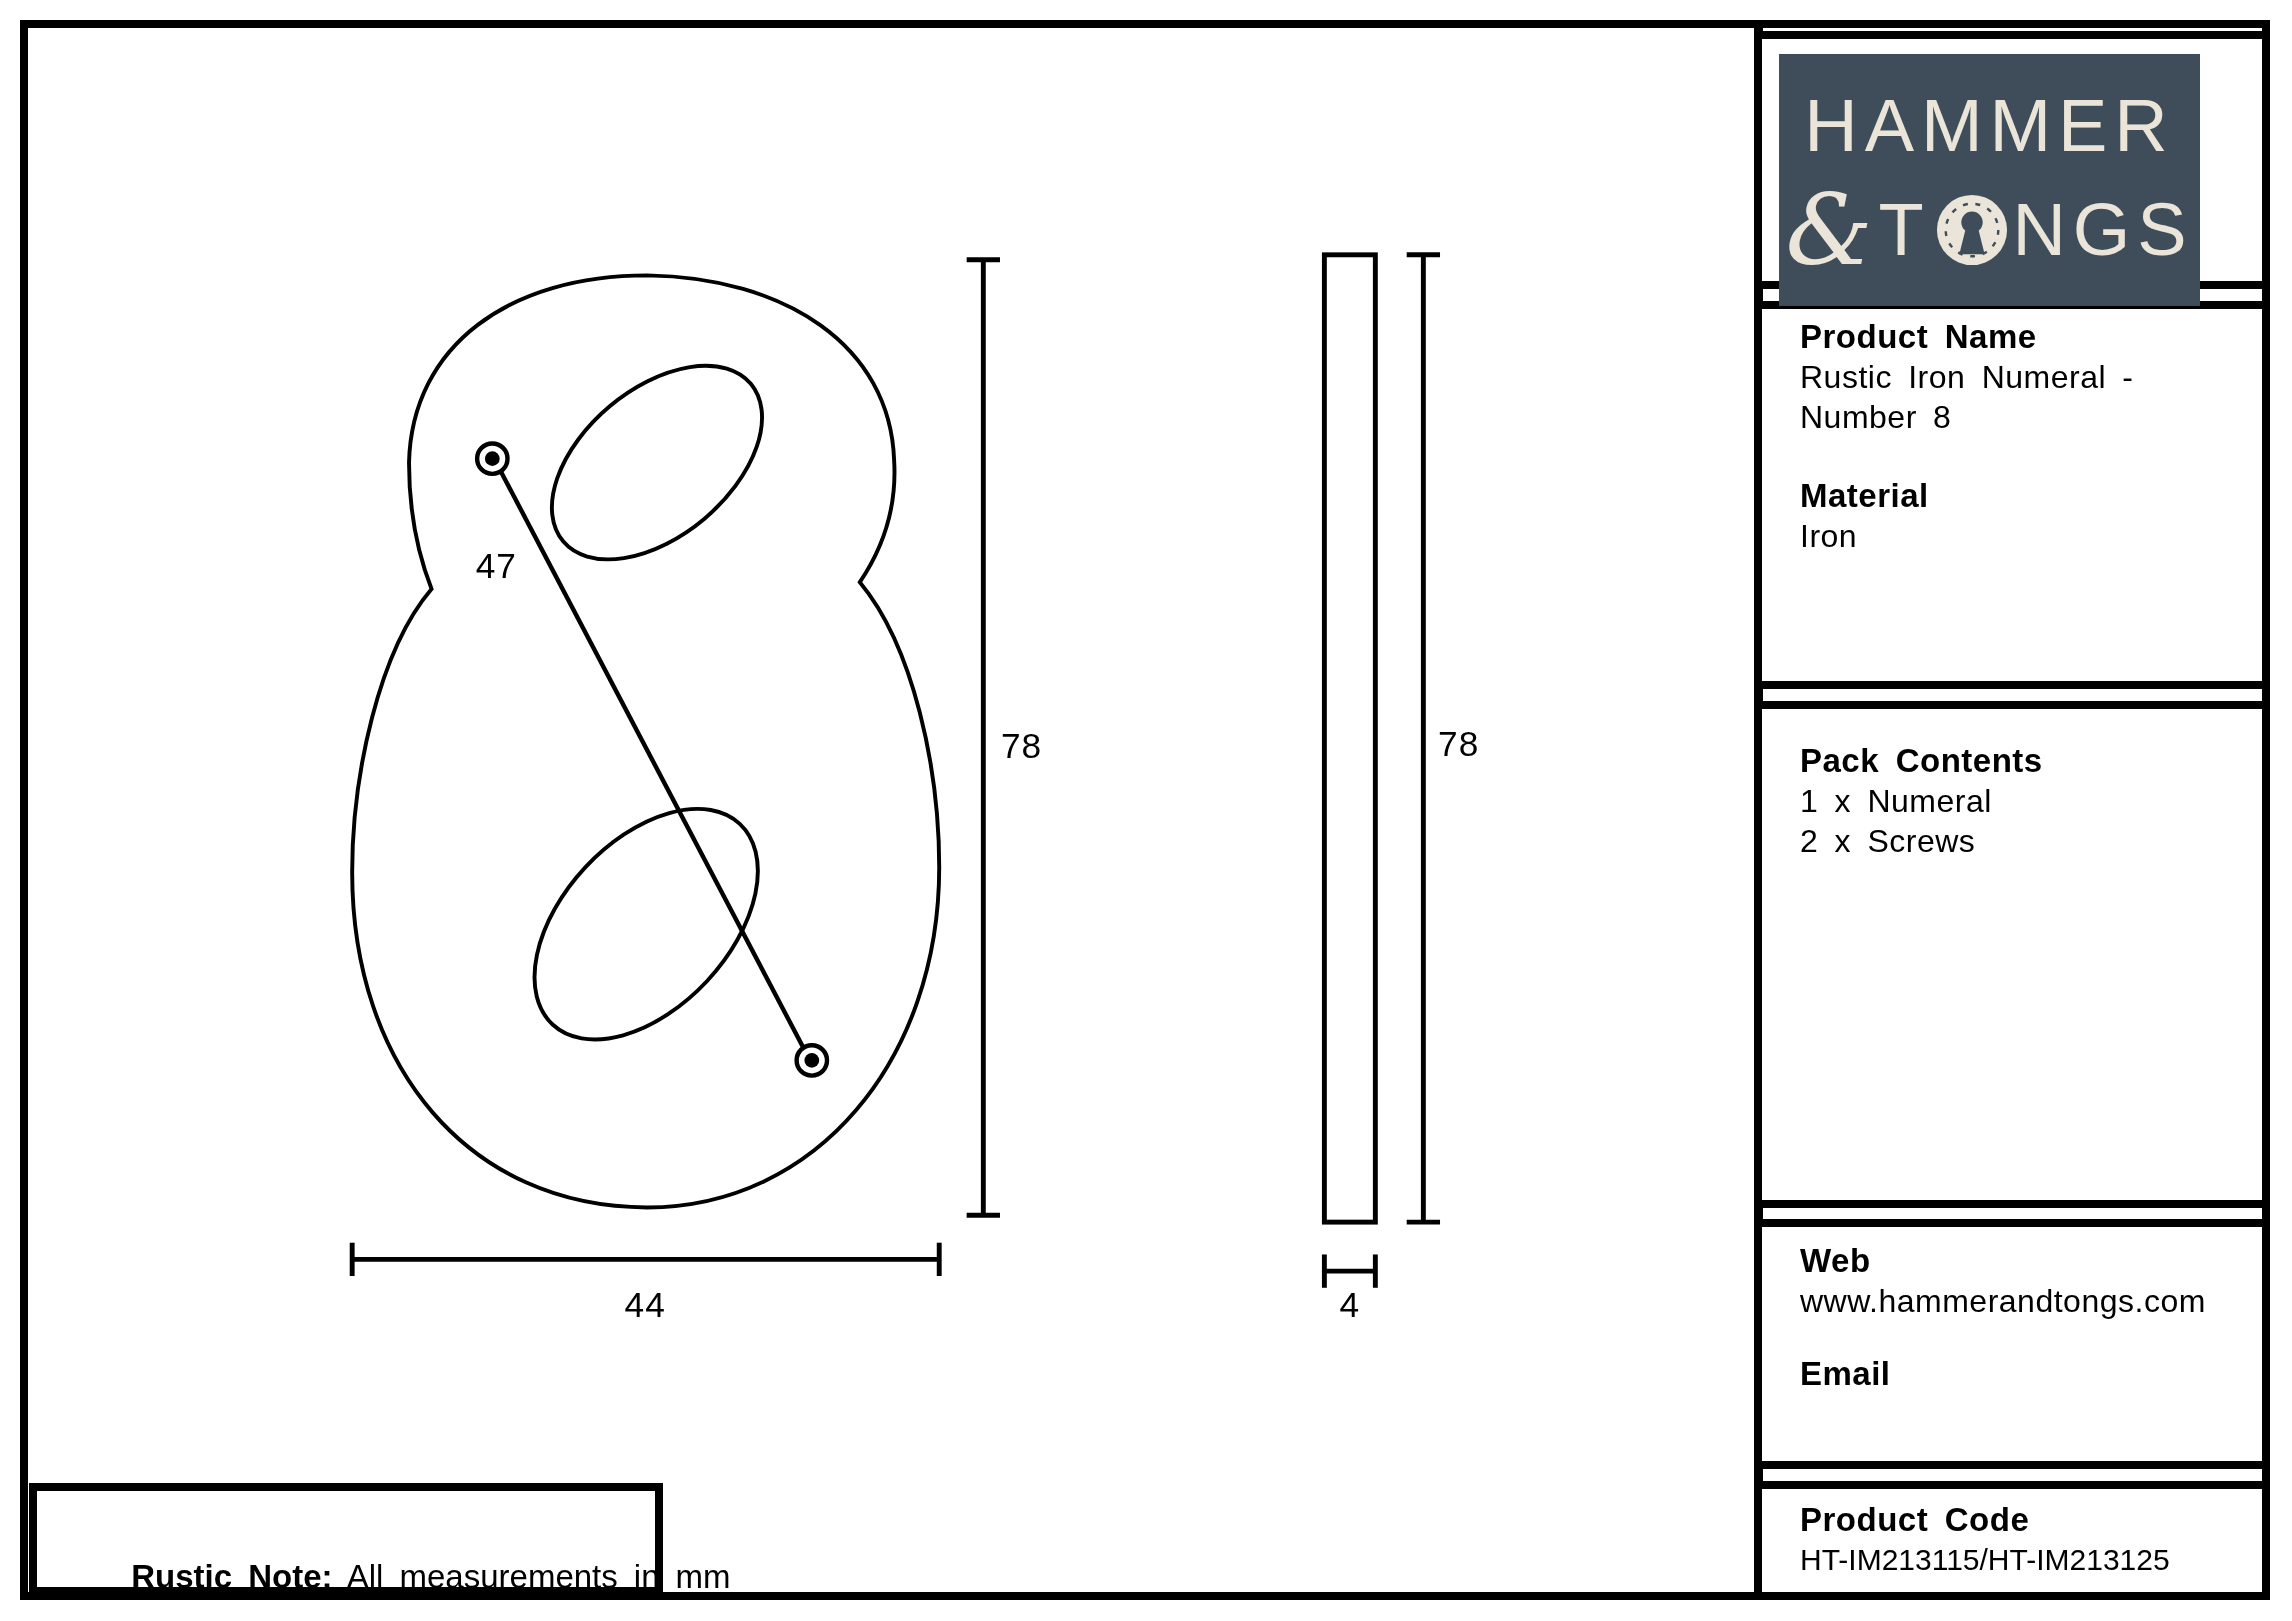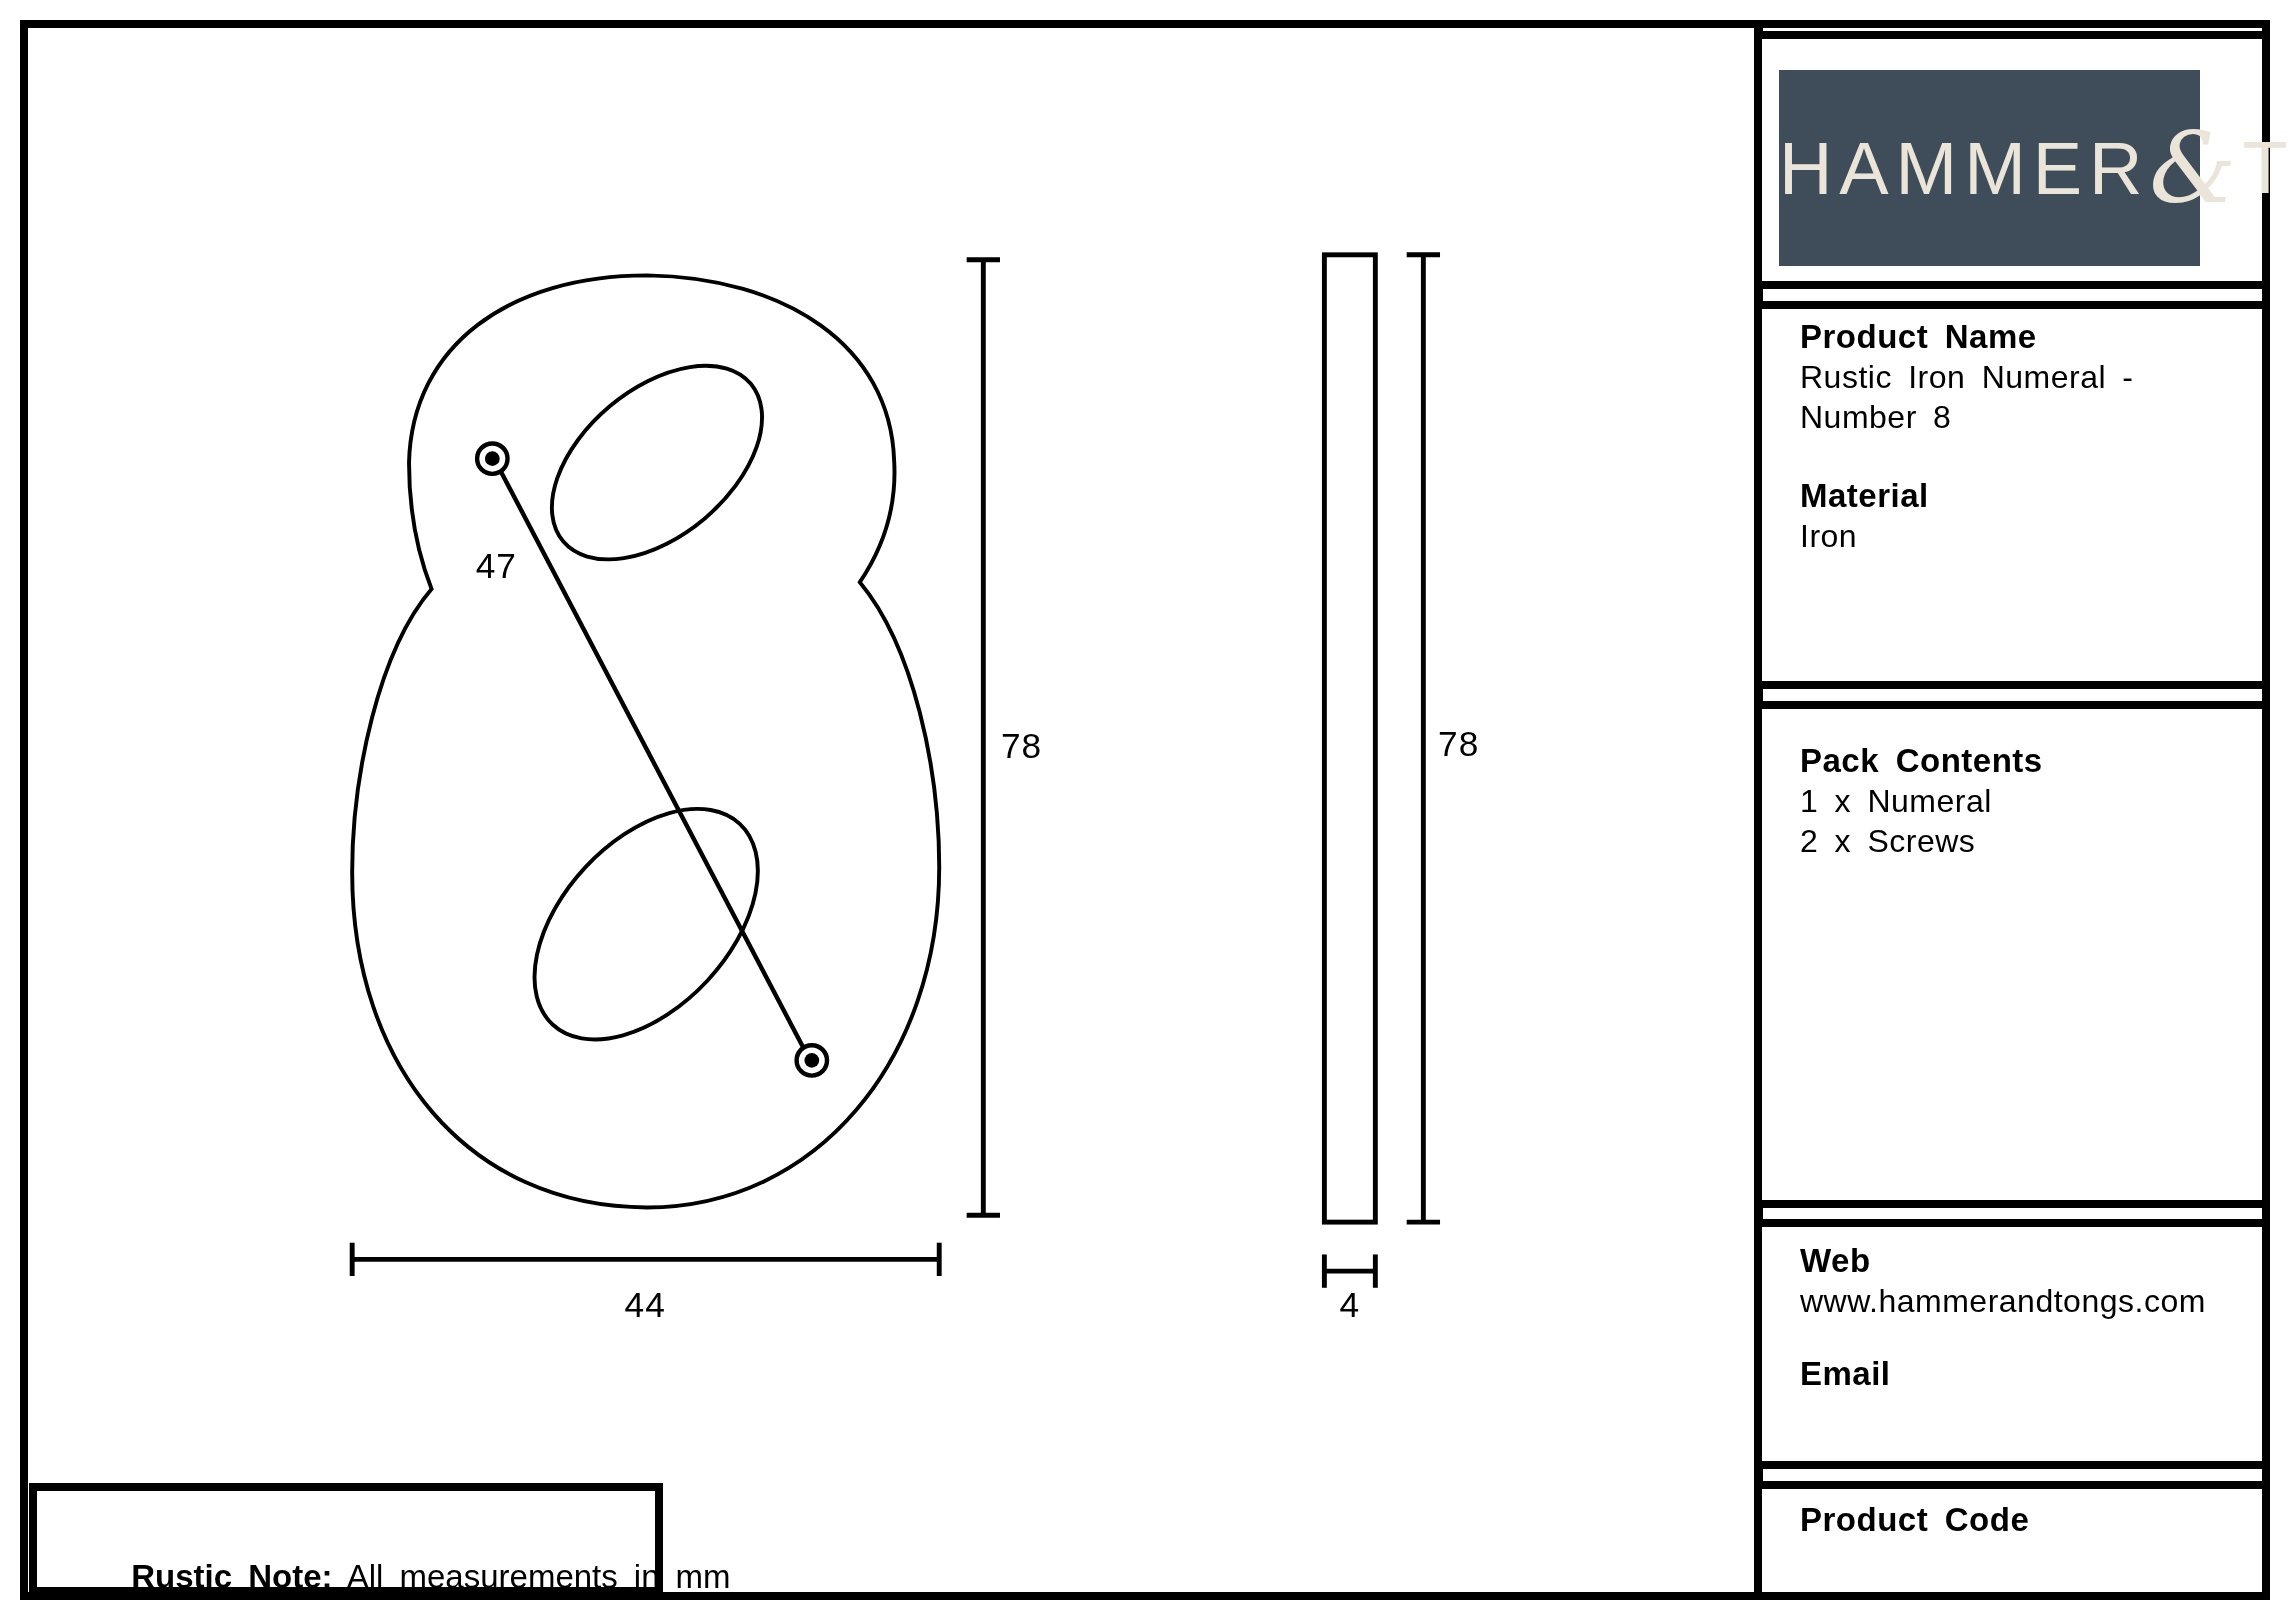--- a/index.html
+++ b/index.html
@@ -26,23 +26,23 @@
   
   .sb-text { font-size:32px; line-height:40px; letter-spacing:0.5px; word-spacing:6.9px; }
   .sb-text .hdr { font-weight:bold; font-size:33px; }
   .spacer40 { height:39px; }
   .code-val { font-size:30px; letter-spacing:0px; word-spacing:0px; }
   .note-text { font-size:33px; word-spacing:6.9px; white-space:pre; }
   .note-text .hdr { font-weight:bold; }
 
   
   .logo-panel {
-    left:1779px; top:54px; width:421px; height:196px;
-    display:flex; flex-direction:row; align-items:center; justify-content:space-evenly;
-    padding:5.9px 0; box-sizing:border-box;margin-top:16px;
+    left:1779px; top:54px; width:421px; height:252px;
+    display:flex; flex-direction:column; align-items:center; justify-content:space-evenly;
+    padding:5.9px 0; box-sizing:border-box;
   }
   .logo-line1 {
     font-size:74px; line-height:69px; letter-spacing:6.9px; font-weight:400;
   }
   .logo-line2 {
     display:flex; align-items:center; font-size:74px; line-height:74px;
     letter-spacing:6.9px; font-weight:400;
   }
   .logo-amp {
     font-family:"DejaVu Serif", serif; font-style:italic;
@@ -157,20 +157,21 @@
 
   <div class="abs sb-text" style="left:1800px; top:1241px; width:461px;">
     <div class="hdr">Web</div>
     <div>www.hammerandtongs.com</div>
     <div style="height:33px;"></div>
     <div class="hdr">Email</div>
   </div>
 
   <div class="abs sb-text" style="left:1800px; top:1500px; width:461px;">
     <div class="hdr">Product Code</div>
+    <div class="code-val">HT-IM213115/HT-IM213125</div>
   </div>
 
   <div class="abs note-box"></div>
   <div class="abs note-text" style="left:67px; top:1520px;">
     <span class="hdr">Rustic Note:</span><span> All measurements in mm</span>
   </div>
 
 </div>
 
 

